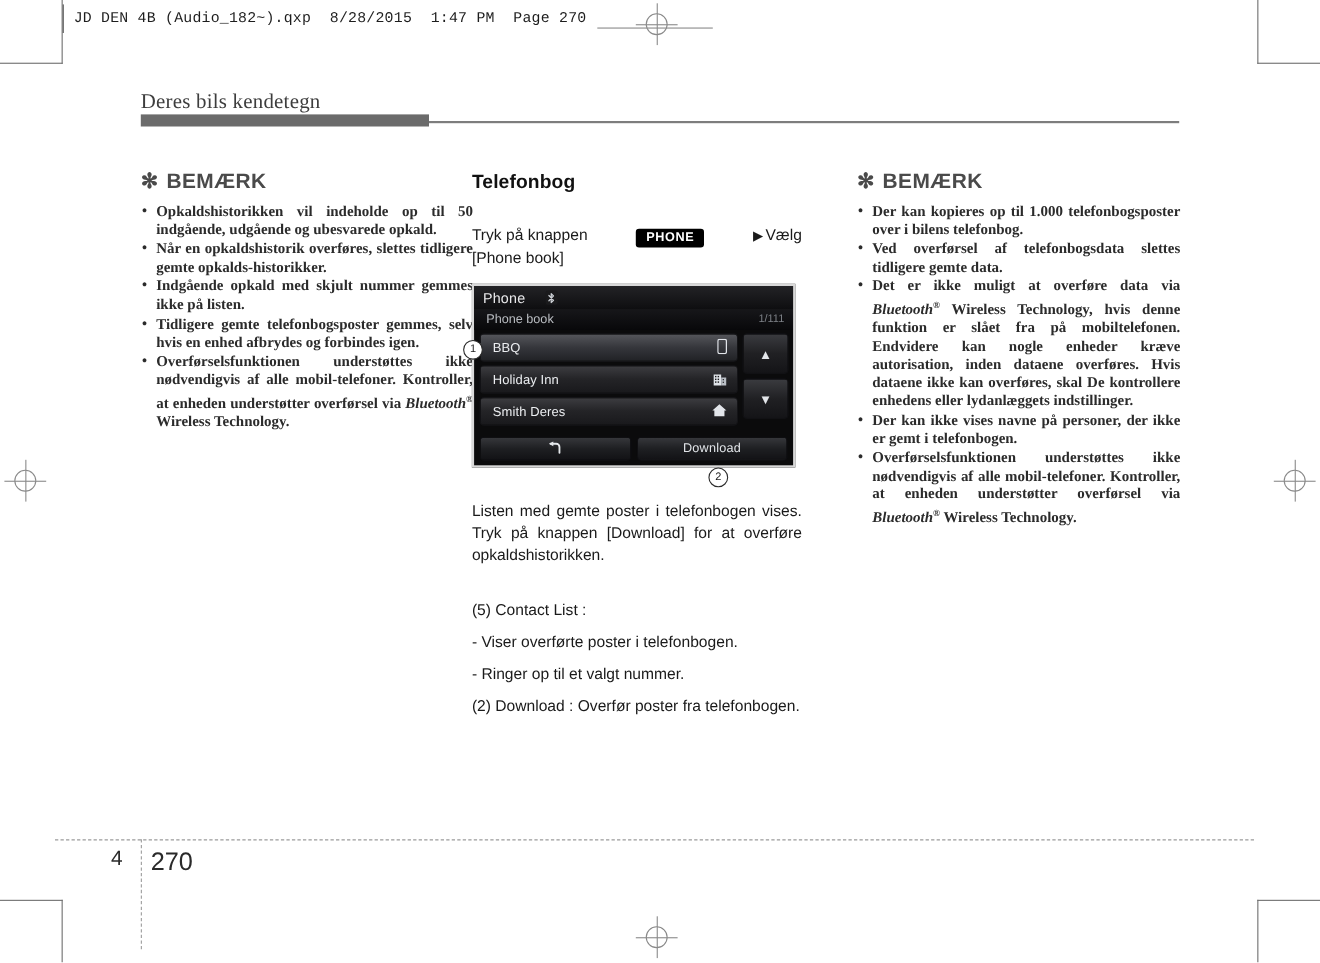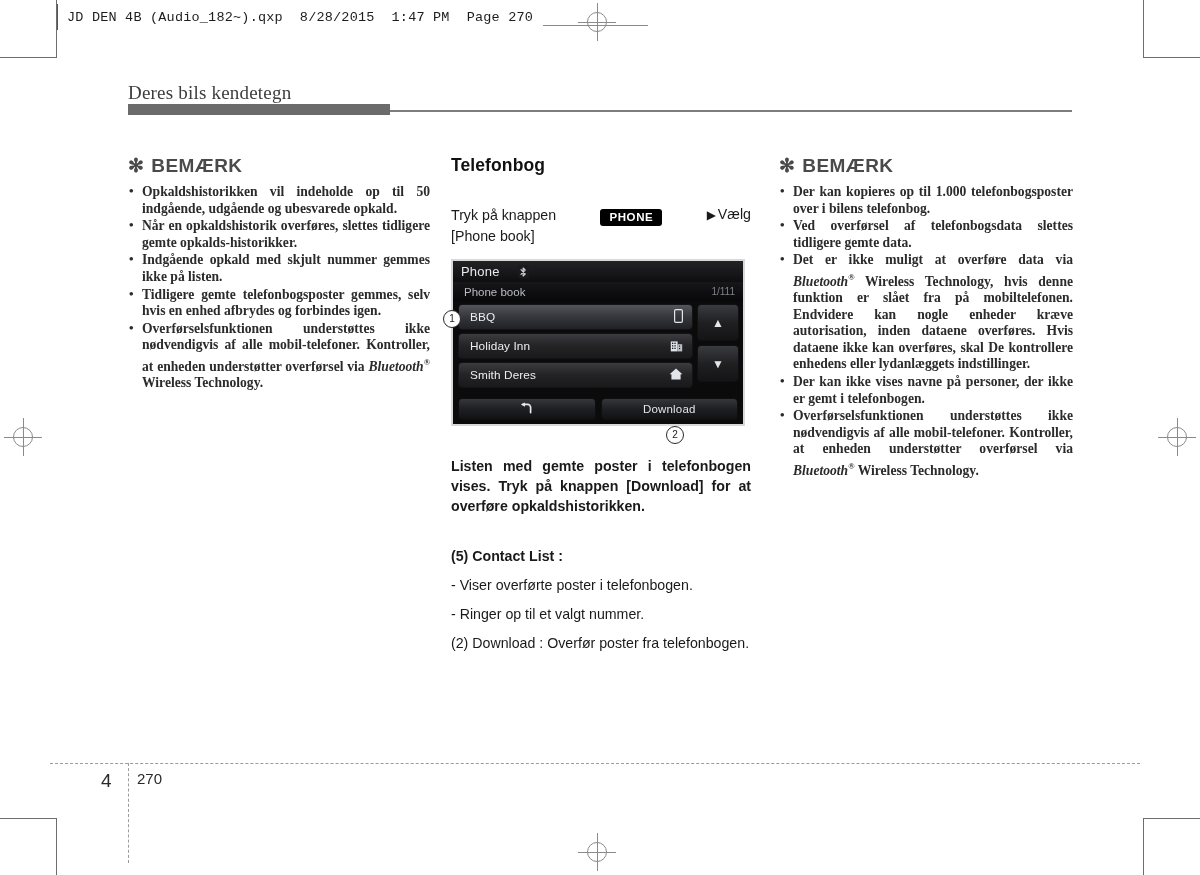--- a/index.html
+++ b/index.html
@@ -63,21 +63,21 @@
     background: #6b6b6b;
   }
   .title-bar-thin {
     position: absolute; left: 390px; top: 110px; width: 682px; height: 2px;
     background: #7d7d7d;
   }
 
   
   .col { position: absolute; top: 155px; }
   .col-left   { left: 128px; width: 302px; }
-  .col-mid    { left: 451px; width: 300px; }
+  .col-mid    { left: 429px; width: 300px; }
   .col-right  { left: 779px; width: 294px; }
 
   
   .note-head {
     font-family: "Liberation Sans", sans-serif;
     font-weight: bold;
     font-size: 19px;
     color: #4a4a4a;
     letter-spacing: .4px;
     margin: 0 0 7px 0;
@@ -250,42 +250,42 @@
 
   
   .mid-para {
     font-family: "Liberation Sans", sans-serif;
     font-size: 14.2px;
     line-height: 20px;
     color: #1a1a1a;
     text-align: justify;
   }
   .mid-para.nj { text-align: left; }
-  .mid-item { margin-top: 30px; font-weight: bold; }
+  .mid-item { margin-top: 30px; }
   .mid-sub { margin-top: 9px; }
   .mid-indent2 { padding-left: 22px; text-indent: -22px; }
 
   
   .foot-dash {
     position: absolute; left: 50px; top: 763px; width: 1090px;
     border-top: 1px dashed #9b9b9b;
   }
   .foot-vdash {
     position: absolute; left: 128px; top: 763px; height: 100px;
     border-left: 1px dashed #9b9b9b;
   }
   .foot-chap {
     position: absolute; left: 101px; top: 770px;
     font-family: "Liberation Sans", sans-serif;
     font-size: 19px; color: #2a2a2a;
   }
   .foot-page {
     position: absolute; left: 137px; top: 770px;
     font-family: "Liberation Sans", sans-serif;
-    font-size: 15px; color: #2a2a2a;
+    font-size: 23px; color: #2a2a2a;
   }
 </style>
 </head>
 <body>
 
 <div class="crop-mark" style="left:56px;  top:0;    width:1px;  height:58px;"></div>
 <div class="crop-mark" style="left:0;     top:57px; width:57px; height:1px;"></div>
 <div class="crop-mark" style="left:1143px;top:0;    width:1px;  height:58px;"></div>
 <div class="crop-mark" style="left:1143px;top:57px; width:57px; height:1px;"></div>
 <div class="crop-mark" style="left:56px;  top:818px;width:1px;  height:57px;"></div>

